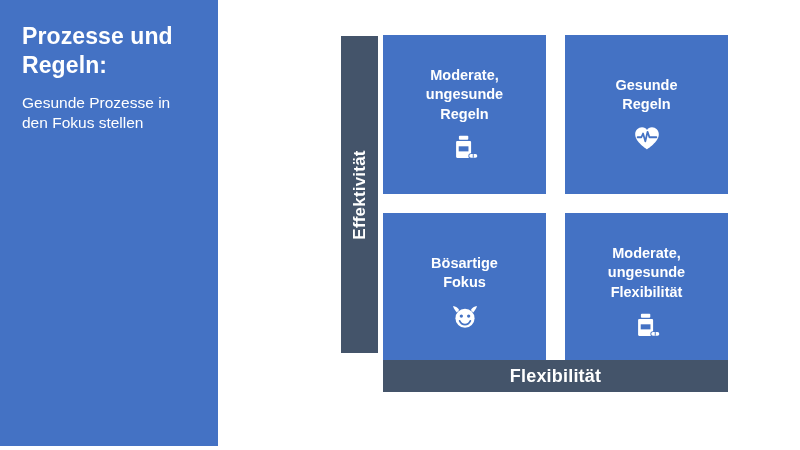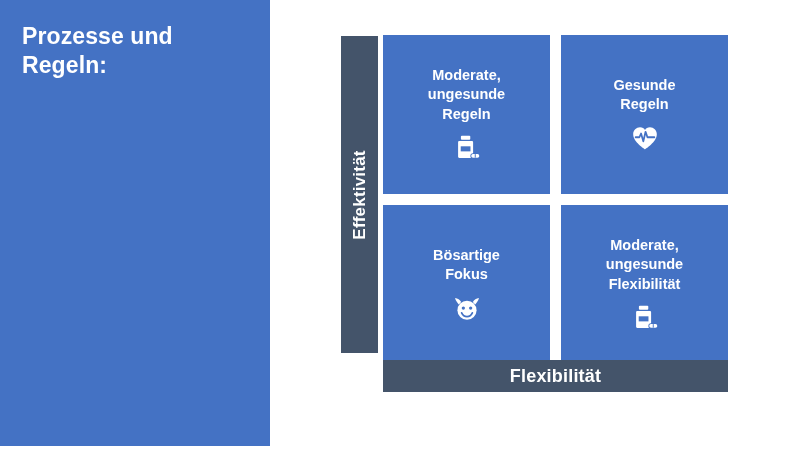--- a/index.html
+++ b/index.html
@@ -13,21 +13,21 @@
     position: relative;
     overflow: hidden;
     font-family: "Liberation Sans", sans-serif;
   }
 
   
   #sidebar-panel {
     position: absolute;
     left: 0;
     top: 0;
-    width: 270px;
+    width: 218px;
     height: 446px;
     background: #4472C4;
     box-sizing: border-box;
     padding: 22px 24px 0 22px;
   }
   #sidebar-title {
     color: #ffffff;
     font-size: 23px;
     font-weight: bold;
     line-height: 1.28;
@@ -77,21 +77,21 @@
   #quadrant-grid {
     position: absolute;
     left: 42px;
     top: 0px;
     width: 345px;
     height: 318px;
     background: #ffffff;
     display: grid;
     grid-template-columns: 1fr 1fr;
     grid-template-rows: 159px 159px;
-    gap: 11px;
+    gap: 19px;
   }
   .quadrant {
     background: #4472C4;
     display: flex;
     flex-direction: column;
     align-items: center;
     justify-content: center;
     box-sizing: border-box;
     padding: 6px 10px;
   }
@@ -129,20 +129,22 @@
     font-weight: bold;
     letter-spacing: 0.2px;
   }
 </style>
 </head>
 <body>
 
 <div id="sidebar-panel">
   <h1 id="sidebar-title">Prozesse und
 Regeln:</h1>
+  <p id="sidebar-subtitle">Gesunde Prozesse in
+den Fokus stellen</p>
 </div>
 
 <div id="matrix-region">
 
   <div id="y-axis-bar">
     <span id="y-axis-label">Effektivität</span>
   </div>
 
   <div id="quadrant-grid">
 

